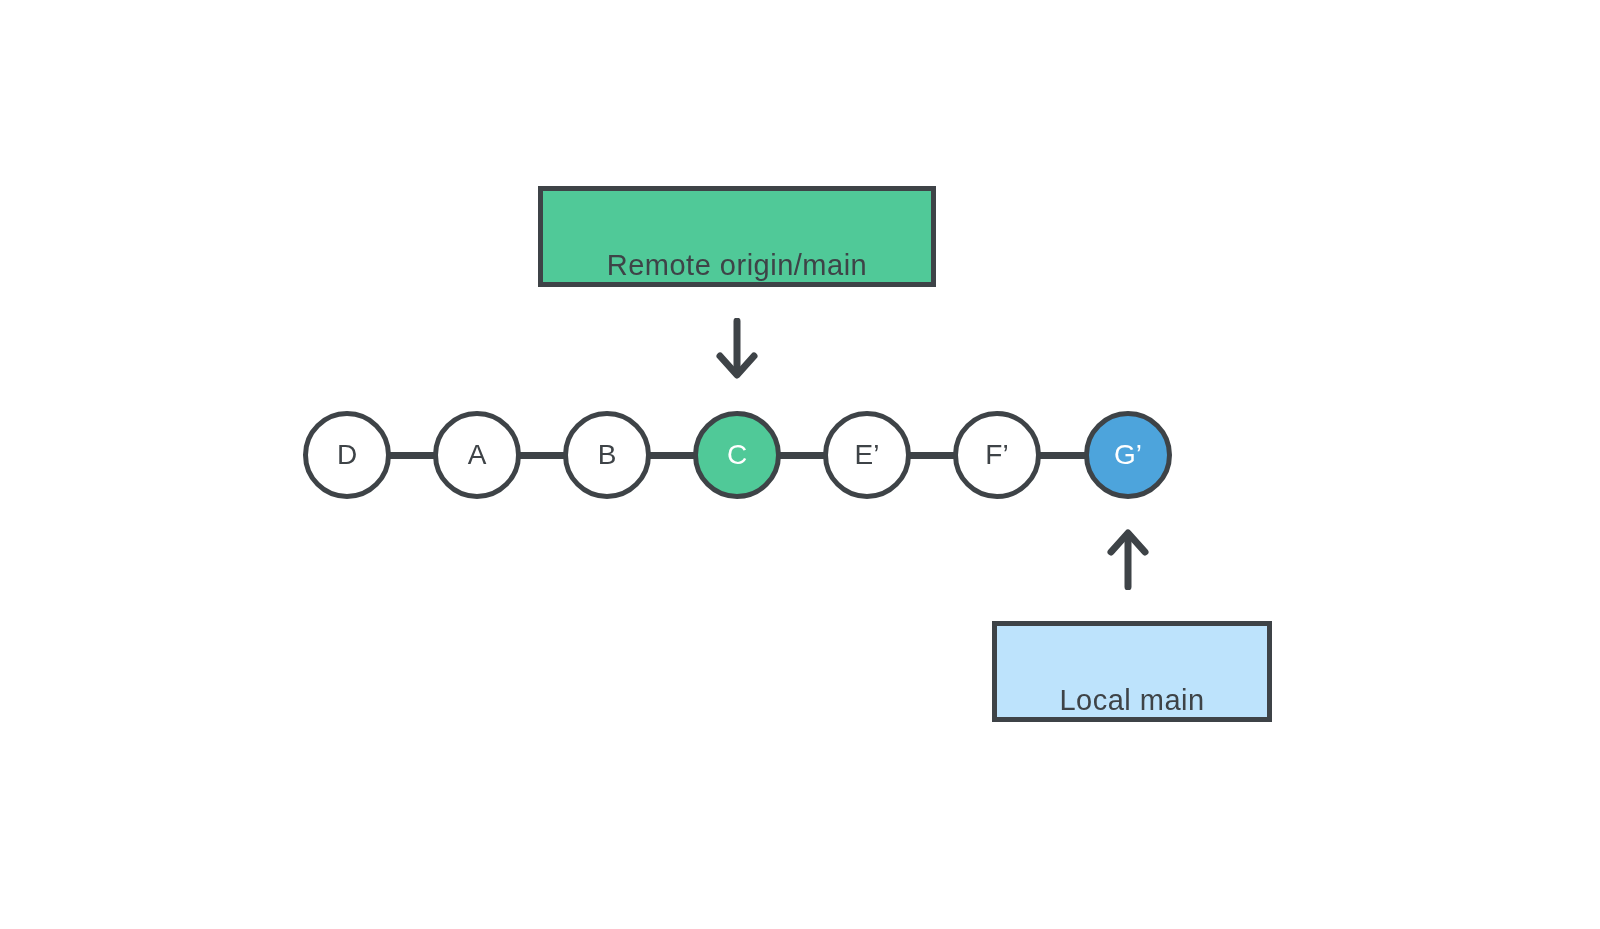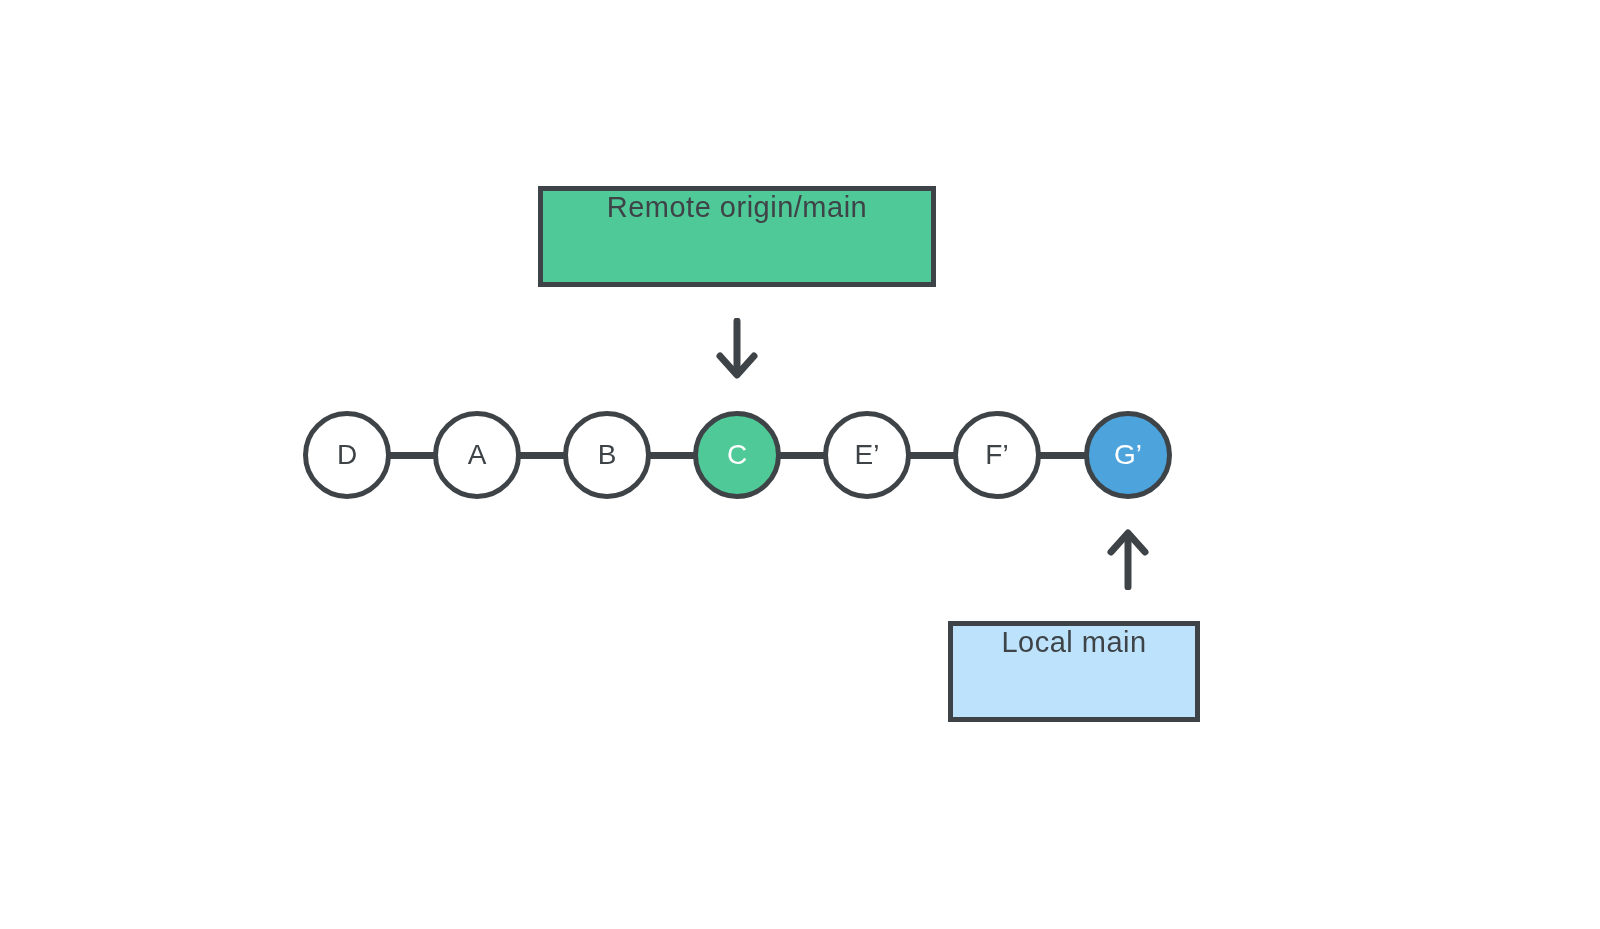--- a/index.html
+++ b/index.html
@@ -19,34 +19,34 @@
     position:relative;
     width:1600px;
     height:929px;
     background:var(--bg);
     overflow:hidden;
   }
   .label-box{
     position:absolute;
     border:5px solid var(--dark);
     display:flex;
-    align-items:flex-start;
+    align-items:flex-end;
     justify-content:center;
     font-size:29px;
     letter-spacing:0.5px;
     color:var(--dark);
   }
   .remote-box{
     left:538px; top:186px;
     width:398px; height:101px;
     background:var(--green);
   }
   .local-box{
-    left:948px; top:621px;
-    width:252px; height:101px;
+    left:992px; top:621px;
+    width:280px; height:101px;
     background:var(--lightblue);
   }
   .track{
     position:absolute;
     left:347px; top:452px;
     width:781px; height:7px;
     background:var(--dark);
   }
   .node{
     position:absolute;

